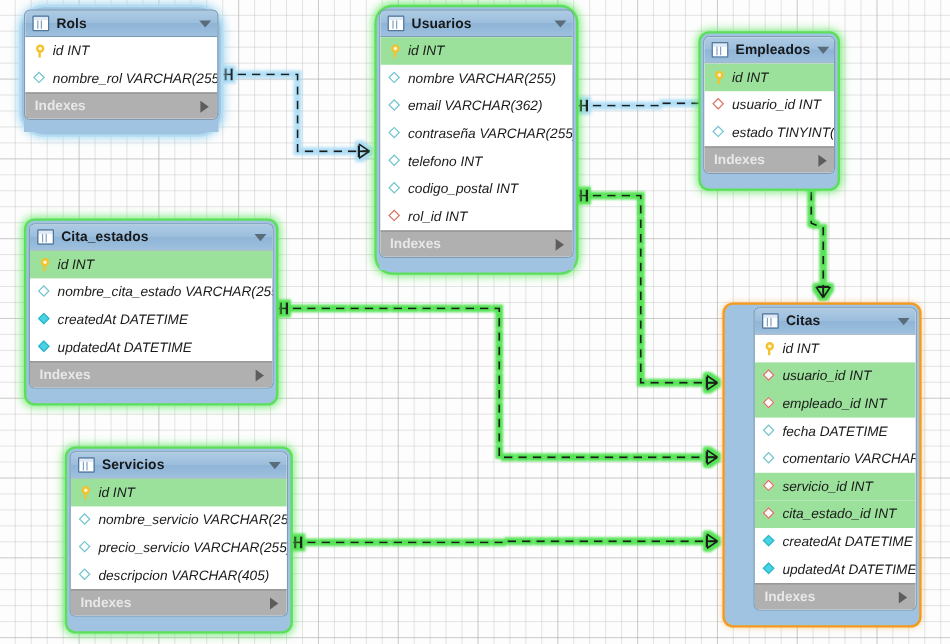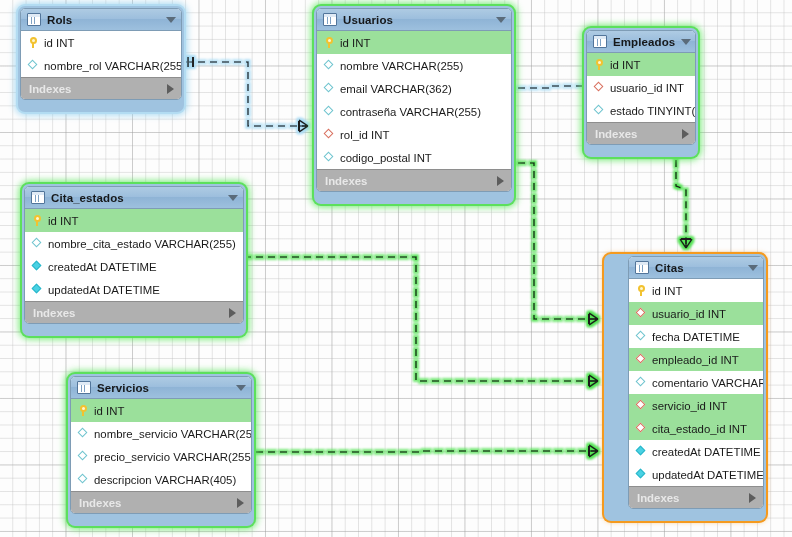--- a/index.html
+++ b/index.html
@@ -25,21 +25,21 @@
   #wires{position:absolute;left:0;top:0;width:792px;height:537px;}
 
   
   .tbl{
     position:absolute;box-sizing:border-box;
     border-radius:7px;
     background:#9fc3e0;
     padding:2px;
   }
   .tbl.sel-green{box-shadow:0 0 0 2px #5ce05c, 0 0 7px 3px rgba(90,230,90,.85);}
-  .tbl.sel-blue {box-shadow:0 0 0 2px #b3dcf2, 0 0 7px 3px rgba(150,210,240,.85);}
+  .tbl.sel-blue {box-shadow:0 0 0 2px #b3dcf2, 0 0 7px 3px rgba(150,210,240,.85);border-radius:19px;}
   .tbl.sel-orange{box-shadow:0 0 0 2px #f59a1e, 0 0 5px 1px rgba(245,154,30,.55);padding-left:24px;}
   .tbl .inner{
     border-radius:5px;overflow:hidden;
     border:1px solid #7e9cb5;
     background:#ffffff;
   }
   .hdr{
     height:21px;display:flex;align-items:center;
     background:linear-gradient(to bottom,#aecbe3 0%,#9cbedd 48%,#8fb4d6 50%,#9dc0de 100%);
     border-bottom:1px solid #7e9cb5;
@@ -59,21 +59,21 @@
   .hdr .caret{
     width:0;height:0;flex:0 0 auto;
     border-left:5px solid transparent;border-right:5px solid transparent;
     border-top:6px solid #5a6b7a;margin-left:6px;
   }
 
   .cols{background:#ffffff;}
   .col{
     height:23px;display:flex;align-items:center;
     padding-left:7px;box-sizing:border-box;
-    font-size:11.4px;color:#1a1a1a;white-space:nowrap;
+    font-size:11.4px;color:#1a1a1a;white-space:nowrap;font-style:italic;
   }
   .col.hl{background:#9be09b;}
 
   .ic{width:11px;height:11px;flex:0 0 auto;margin-right:5px;position:relative;}
   
   .ic.key:before{
     content:"";position:absolute;left:2px;top:0px;width:7px;height:7px;
     border-radius:50%;border:2px solid #f2c230;background:#fff7cf;box-sizing:border-box;
   }
   .ic.key:after{
@@ -194,21 +194,21 @@
               <span>nombre_rol VARCHAR(255)</span>
             </div>
           </div>
           <div class="idx">
             <span class="ilabel">Indexes</span>
             <span class="iarrow"></span>
           </div>
         </div>
         <div class="foot"></div>
       </div>
-      <div class="tbl sel-green" style="left: 314px; top: 6px; width: 200px;">
+      <div class="tbl sel-green" style="left: 314px; top: 6px; width: 166px; border-radius: 13px;">
         <div class="inner">
           <div class="hdr">
             <span class="tico"></span>
             <span class="tname">Usuarios</span>
             <span class="caret"></span>
           </div>
           <div class="cols">
             <div class="col hl">
               <span class="ic key"></span>
               <span>id INT</span>
@@ -219,27 +219,31 @@
             </div>
             <div class="col">
               <span class="ic dia"></span>
               <span>email VARCHAR(362)</span>
             </div>
             <div class="col">
               <span class="ic dia"></span>
               <span>contraseña VARCHAR(255)</span>
             </div>
             <div class="col">
+              <span class="ic dia"></span>
+              <span>telefono INT</span>
+            </div>
+            <div class="col">
+              <span class="ic dia"></span>
+              <span>codigo_postal INT</span>
+            </div>
+            <div class="col">
               <span class="ic dia fk"></span>
               <span>rol_id INT</span>
             </div>
-            <div class="col">
-              <span class="ic dia"></span>
-              <span>codigo_postal INT</span>
-            </div>
           </div>
           <div class="idx">
             <span class="ilabel">Indexes</span>
             <span class="iarrow"></span>
           </div>
         </div>
         <div class="foot"></div>
       </div>
       <div class="tbl sel-green" style="left: 584px; top: 28px; width: 114px;">
         <div class="inner">
@@ -262,21 +266,21 @@
               <span>estado TINYINT(1)</span>
             </div>
           </div>
           <div class="idx">
             <span class="ilabel">Indexes</span>
             <span class="iarrow"></span>
           </div>
         </div>
         <div class="foot"></div>
       </div>
-      <div class="tbl sel-green" style="left: 22px; top: 184px; width: 224px;">
+      <div class="tbl sel-green" style="left: 22px; top: 184px; width: 208px;">
         <div class="inner">
           <div class="hdr">
             <span class="tico"></span>
             <span class="tname">Cita_estados</span>
             <span class="caret"></span>
           </div>
           <div class="cols">
             <div class="col hl">
               <span class="ic key"></span>
               <span>id INT</span>
@@ -294,21 +298,21 @@
               <span>updatedAt DATETIME</span>
             </div>
           </div>
           <div class="idx">
             <span class="ilabel">Indexes</span>
             <span class="iarrow"></span>
           </div>
         </div>
         <div class="foot"></div>
       </div>
-      <div class="tbl sel-green" style="left: 68px; top: 374px; width: 186px;">
+      <div class="tbl sel-green" style="left: 56px; top: 374px; width: 186px;">
         <div class="inner">
           <div class="hdr">
             <span class="tico"></span>
             <span class="tname">Servicios</span>
             <span class="caret"></span>
           </div>
           <div class="cols">
             <div class="col hl">
               <span class="ic key"></span>
               <span>id INT</span>
@@ -342,27 +346,27 @@
           </div>
           <div class="cols">
             <div class="col">
               <span class="ic key"></span>
               <span>id INT</span>
             </div>
             <div class="col hl">
               <span class="ic dia fk"></span>
               <span>usuario_id INT</span>
             </div>
+            <div class="col hl">
+              <span class="ic dia fk"></span>
+              <span>empleado_id INT</span>
+            </div>
             <div class="col">
               <span class="ic dia"></span>
               <span>fecha DATETIME</span>
-            </div>
-            <div class="col hl">
-              <span class="ic dia fk"></span>
-              <span>empleado_id INT</span>
             </div>
             <div class="col">
               <span class="ic dia"></span>
               <span>comentario VARCHAR(255)</span>
             </div>
             <div class="col hl">
               <span class="ic dia fk"></span>
               <span>servicio_id INT</span>
             </div>
             <div class="col hl">

